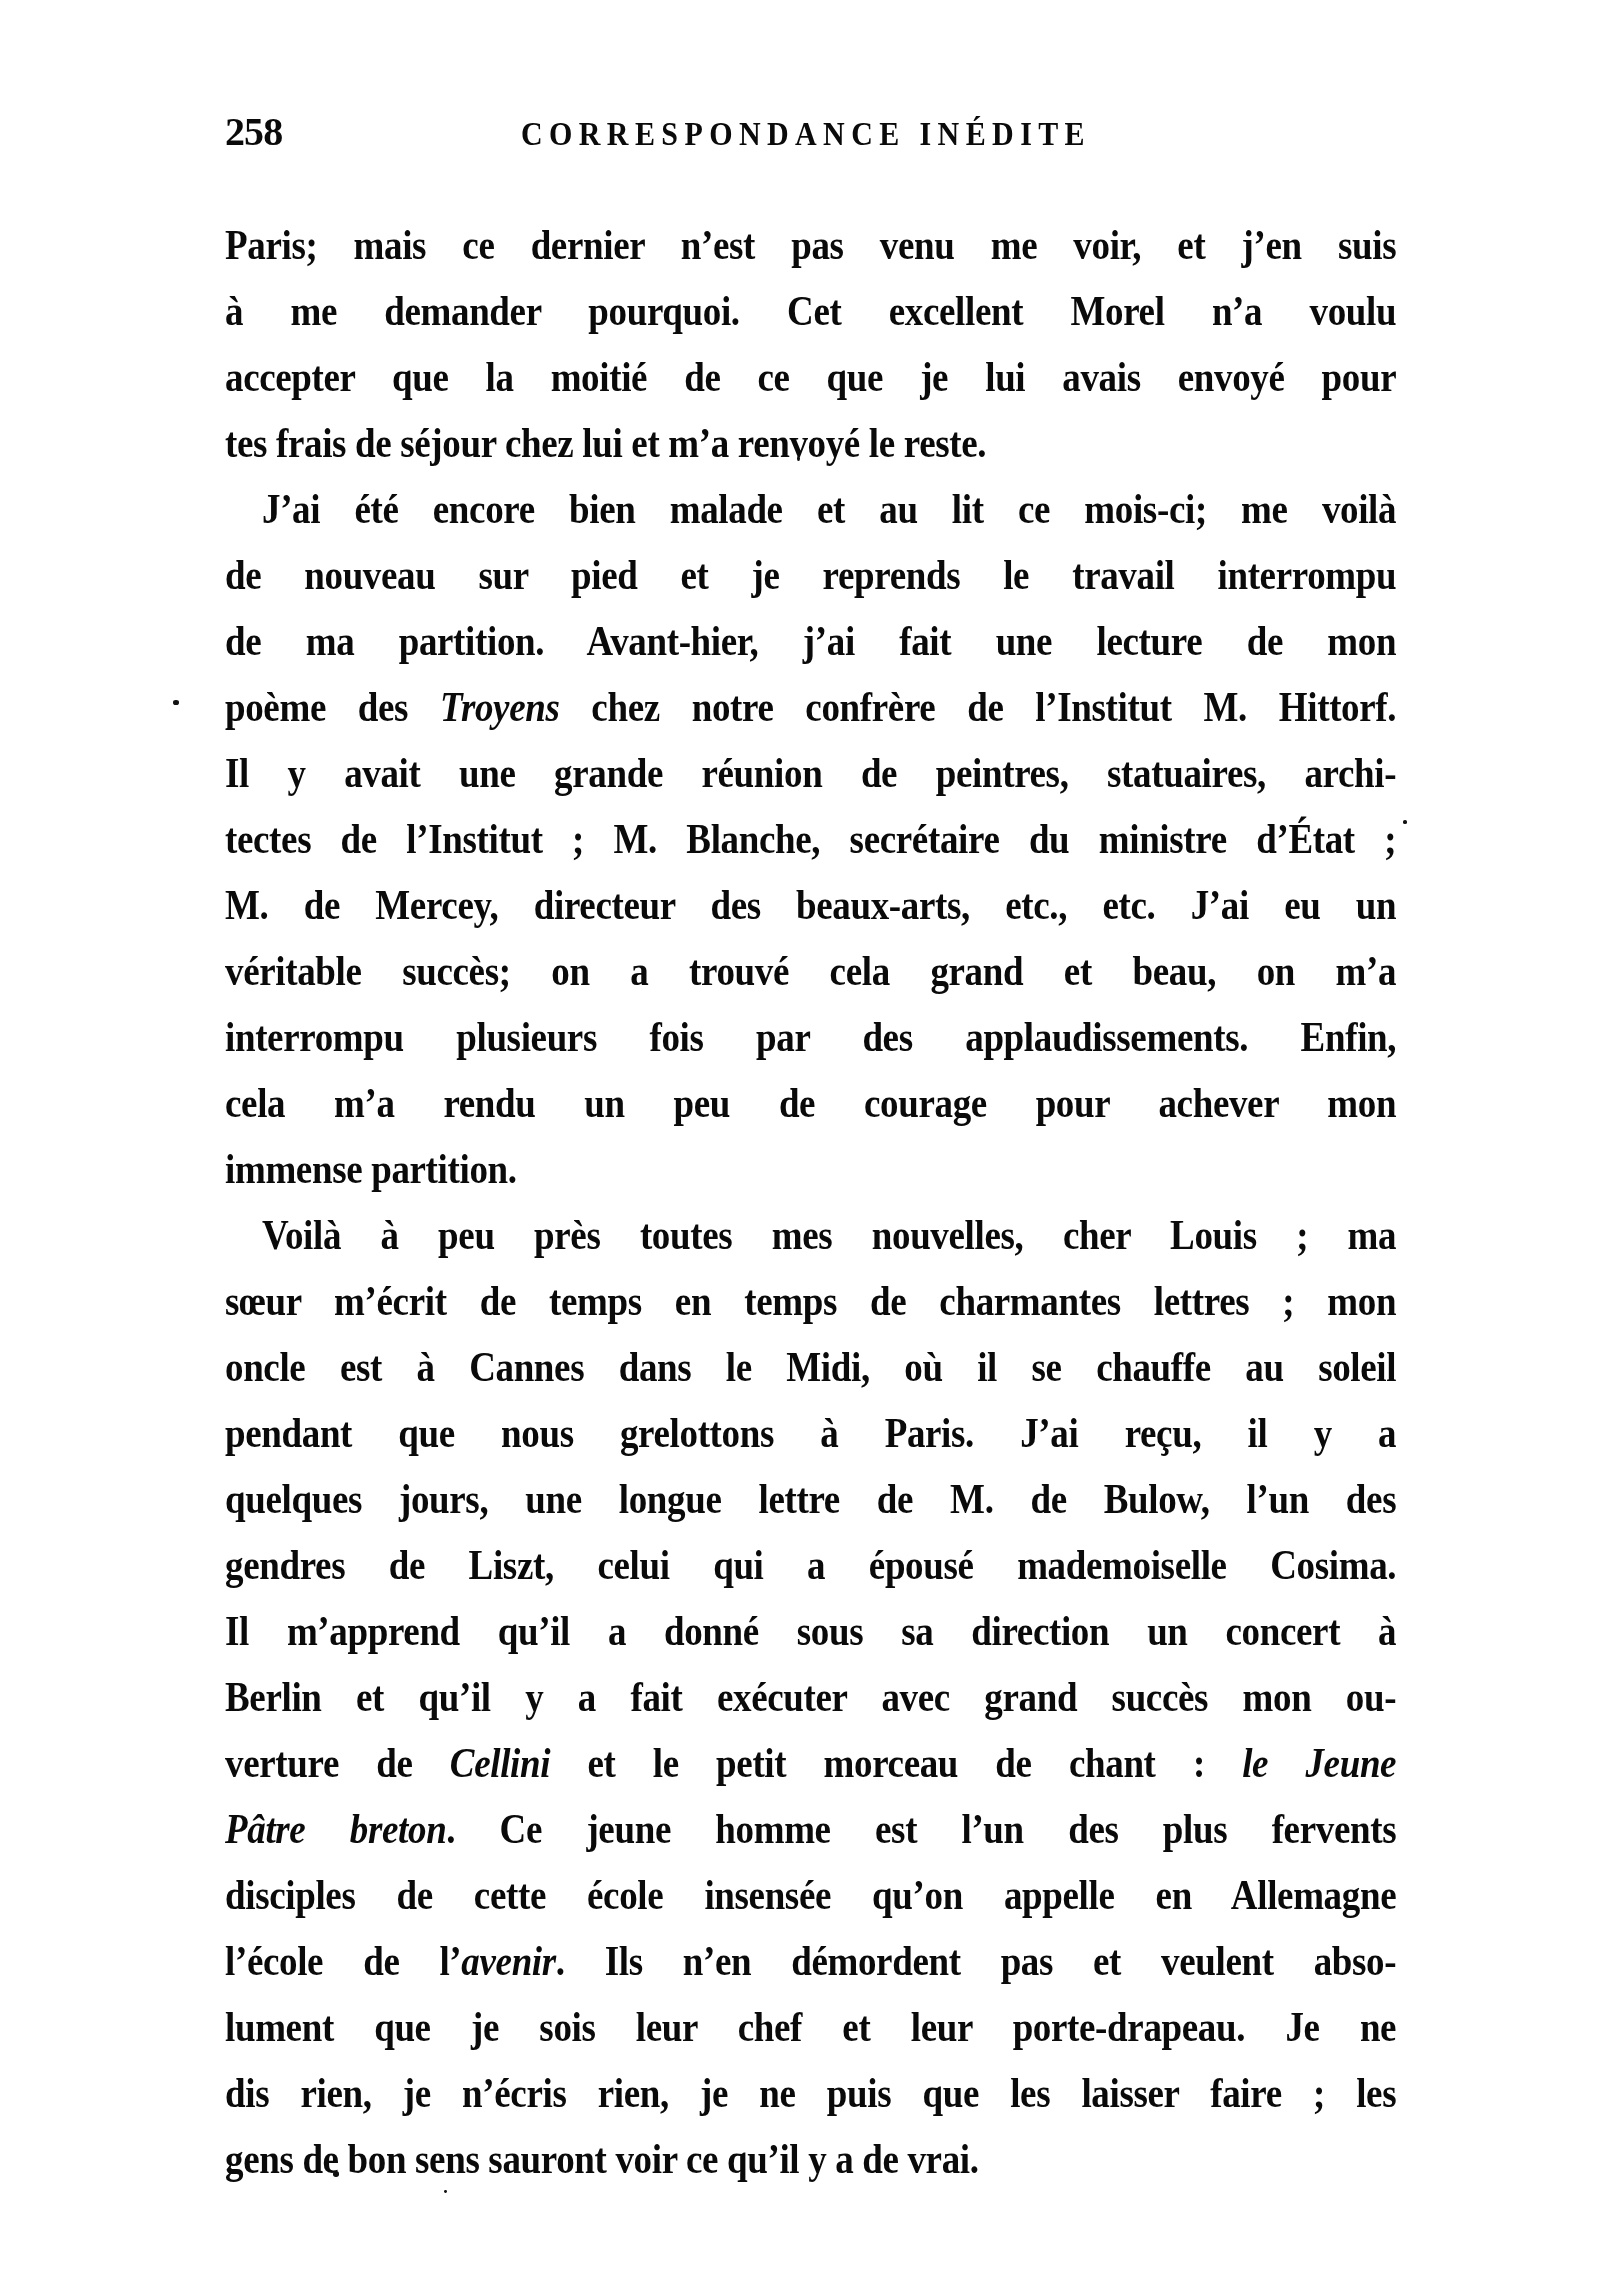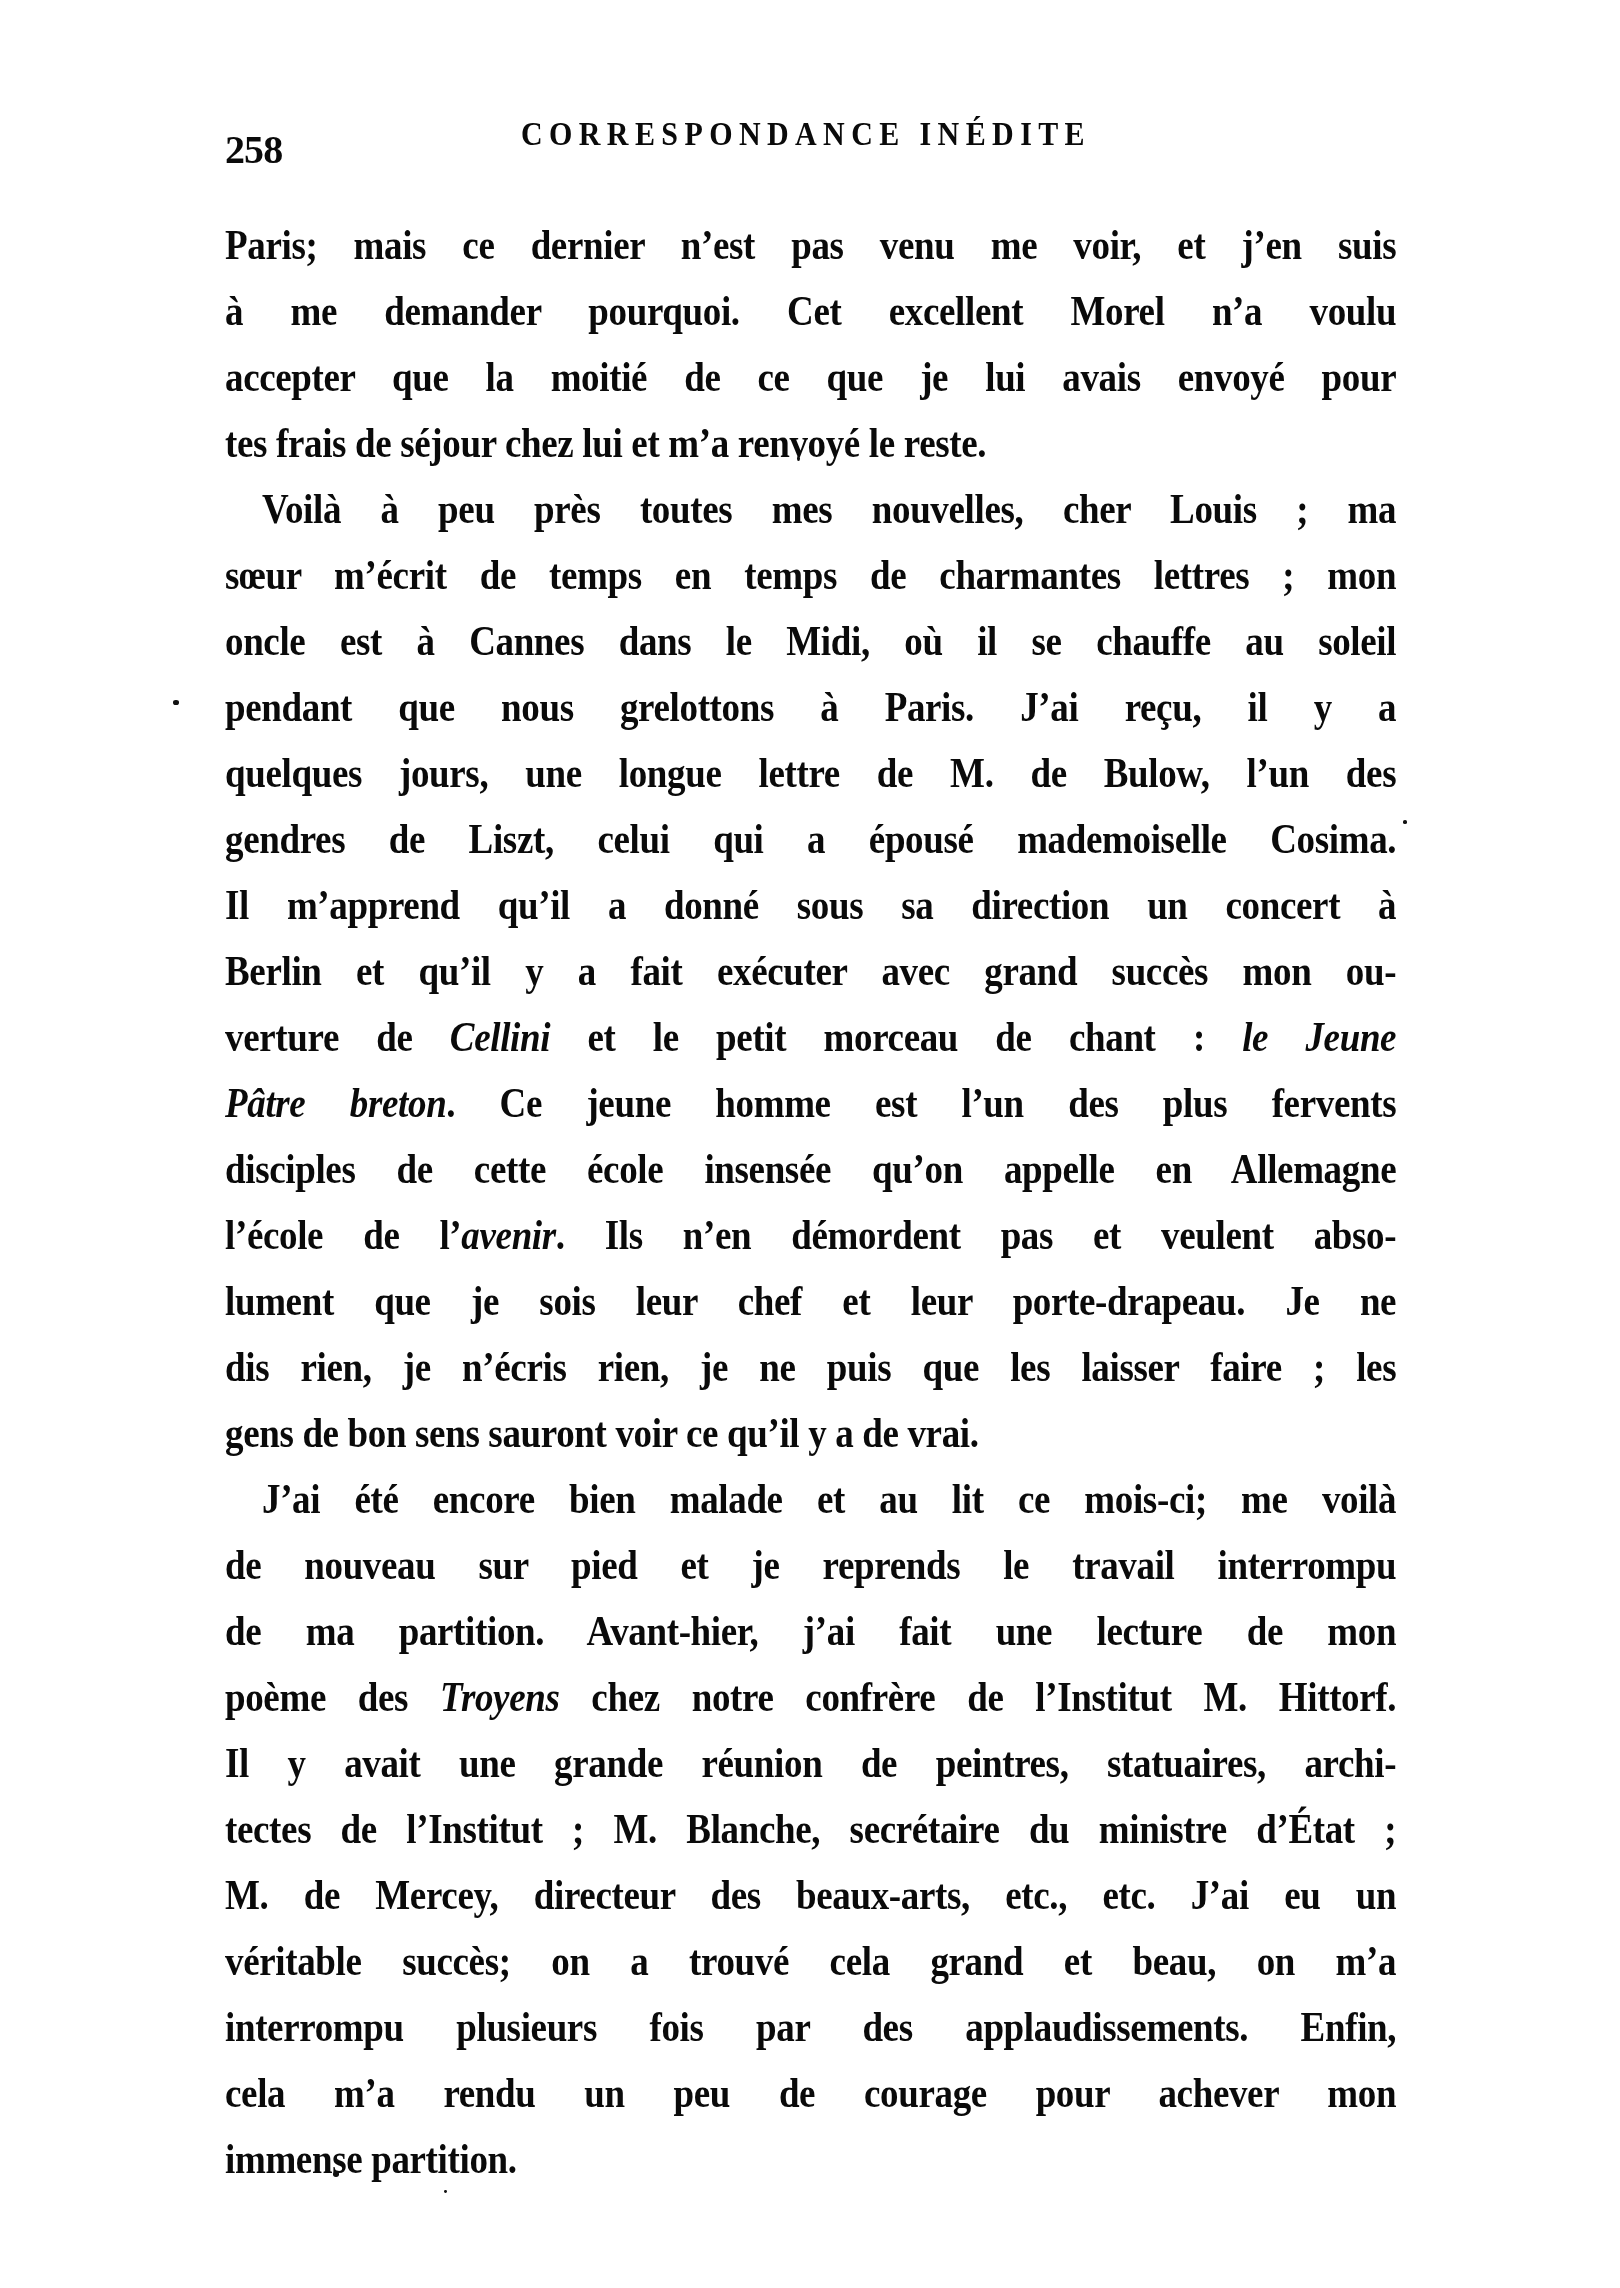--- a/index.html
+++ b/index.html
@@ -1,19 +1,19 @@
 <!DOCTYPE html>
 <html style="font-size:14.7px"><head>
 <meta charset="utf-8">
 <style>
   html, body { margin: 0; padding: 0; background: #ffffff; }
   body { width: 1621px; height: 2288px; position: relative; overflow: hidden;
          font-family: "Liberation Serif", "DejaVu Serif", serif; color: #0a0a0a; }
   .running-head { position: absolute; top: 108px; left: 225px; width: 1171px; height: 46px; }
-  .page-number { position: absolute; left: 0; top: 0; font-size: 40px; font-weight: bold; letter-spacing: -0.9px; margin-top: 18px; }
+  .page-number { position: absolute; left: 0; top: 0; font-size: 40px; font-weight: bold; letter-spacing: -0.9px; }
   .running-title { position: absolute; left: 296px; top: 5.5px; font-size: 30px; font-weight: bold;
                    letter-spacing: 6.4px; transform: scaleY(1.15); transform-origin: left top; }
   .body-text { position: absolute; left: 225px; top: 212px; width: 1171px; }
   .line { height: 66px; line-height: 66px; font-size: 43px; font-weight: bold;
           white-space: nowrap; text-align: justify; text-align-last: justify; letter-spacing: -0.4px;
           transform: scaleX(0.86); transform-origin: left center; width: 116.3%; }
   .line.last { text-align-last: left; }
   .line.indent { padding-left: 43px; box-sizing: border-box; }
   .line em { font-style: italic; }
   .mark { position: absolute; background: #111; border-radius: 50%; }
@@ -27,49 +27,49 @@
 </header>
 
 <main class="body-text">
     <section>
       <div class="line"><span>Paris; mais ce dernier n’est pas venu me voir, et j’en suis</span></div>
       <div class="line"><span>à me demander pourquoi. Cet excellent Morel n’a voulu</span></div>
       <div class="line"><span>accepter que la moitié de ce que je lui avais envoyé pour</span></div>
       <div class="line last"><span>tes frais de séjour chez lui et m’a renvoyé le reste.</span></div>
     </section>
     <section>
+      <div class="line indent"><span>J’ai été encore bien malade et au lit ce mois-ci; me voilà</span></div>
+      <div class="line"><span>de nouveau sur pied et je reprends le travail interrompu</span></div>
+      <div class="line"><span>de ma partition. Avant-hier, j’ai fait une lecture de mon</span></div>
+      <div class="line"><span>poème des </span><em>Troyens</em><span> chez notre confrère de l’Institut M. Hittorf.</span></div>
+      <div class="line"><span>Il y avait une grande réunion de peintres, statuaires, archi-</span></div>
+      <div class="line"><span>tectes de l’Institut ; M. Blanche, secrétaire du ministre d’État ;</span></div>
+      <div class="line"><span>M. de Mercey, directeur des beaux-arts, etc., etc. J’ai eu un</span></div>
+      <div class="line"><span>véritable succès; on a trouvé cela grand et beau, on m’a</span></div>
+      <div class="line"><span>interrompu plusieurs fois par des applaudissements. Enfin,</span></div>
+      <div class="line"><span>cela m’a rendu un peu de courage pour achever mon</span></div>
+      <div class="line last"><span>immense partition.</span></div>
+    </section>
+    <section>
       <div class="line indent"><span>Voilà à peu près toutes mes nouvelles, cher Louis ; ma</span></div>
       <div class="line"><span>sœur m’écrit de temps en temps de charmantes lettres ; mon</span></div>
       <div class="line"><span>oncle est à Cannes dans le Midi, où il se chauffe au soleil</span></div>
       <div class="line"><span>pendant que nous grelottons à Paris. J’ai reçu, il y a</span></div>
       <div class="line"><span>quelques jours, une longue lettre de M. de Bulow, l’un des</span></div>
       <div class="line"><span>gendres de Liszt, celui qui a épousé mademoiselle Cosima.</span></div>
       <div class="line"><span>Il m’apprend qu’il a donné sous sa direction un concert à</span></div>
       <div class="line"><span>Berlin et qu’il y a fait exécuter avec grand succès mon ou-</span></div>
       <div class="line"><span>verture de </span><em>Cellini</em><span> et le petit morceau de chant : </span><em>le Jeune</em></div>
       <div class="line"><em>Pâtre breton</em><span>. Ce jeune homme est l’un des plus fervents</span></div>
       <div class="line"><span>disciples de cette école insensée qu’on appelle en Allemagne</span></div>
       <div class="line"><span>l’école de l’</span><em>avenir</em><span>. Ils n’en démordent pas et veulent abso-</span></div>
       <div class="line"><span>lument que je sois leur chef et leur porte-drapeau. Je ne</span></div>
       <div class="line"><span>dis rien, je n’écris rien, je ne puis que les laisser faire ; les</span></div>
       <div class="line last"><span>gens de bon sens sauront voir ce qu’il y a de vrai.</span></div>
     </section>
-    <section>
-      <div class="line indent"><span>J’ai été encore bien malade et au lit ce mois-ci; me voilà</span></div>
-      <div class="line"><span>de nouveau sur pied et je reprends le travail interrompu</span></div>
-      <div class="line"><span>de ma partition. Avant-hier, j’ai fait une lecture de mon</span></div>
-      <div class="line"><span>poème des </span><em>Troyens</em><span> chez notre confrère de l’Institut M. Hittorf.</span></div>
-      <div class="line"><span>Il y avait une grande réunion de peintres, statuaires, archi-</span></div>
-      <div class="line"><span>tectes de l’Institut ; M. Blanche, secrétaire du ministre d’État ;</span></div>
-      <div class="line"><span>M. de Mercey, directeur des beaux-arts, etc., etc. J’ai eu un</span></div>
-      <div class="line"><span>véritable succès; on a trouvé cela grand et beau, on m’a</span></div>
-      <div class="line"><span>interrompu plusieurs fois par des applaudissements. Enfin,</span></div>
-      <div class="line"><span>cela m’a rendu un peu de courage pour achever mon</span></div>
-      <div class="line last"><span>immense partition.</span></div>
-    </section>
   </main>
 
 <span class="mark" style="left:173px;top:700px;width:5.5px;height:4.6px;"></span>
 <span class="mark" style="left:1403px;top:820px;width:3.7px;height:3.7px;"></span>
 <span class="mark" style="left:333px;top:2171px;width:5.5px;height:5.5px;"></span>
 <span class="mark" style="left:444px;top:2190px;width:2.8px;height:2.8px;"></span>
 <span class="mark" style="left:797px;top:456px;width:2.8px;height:4.6px;"></span>
 
 
 </body></html>

